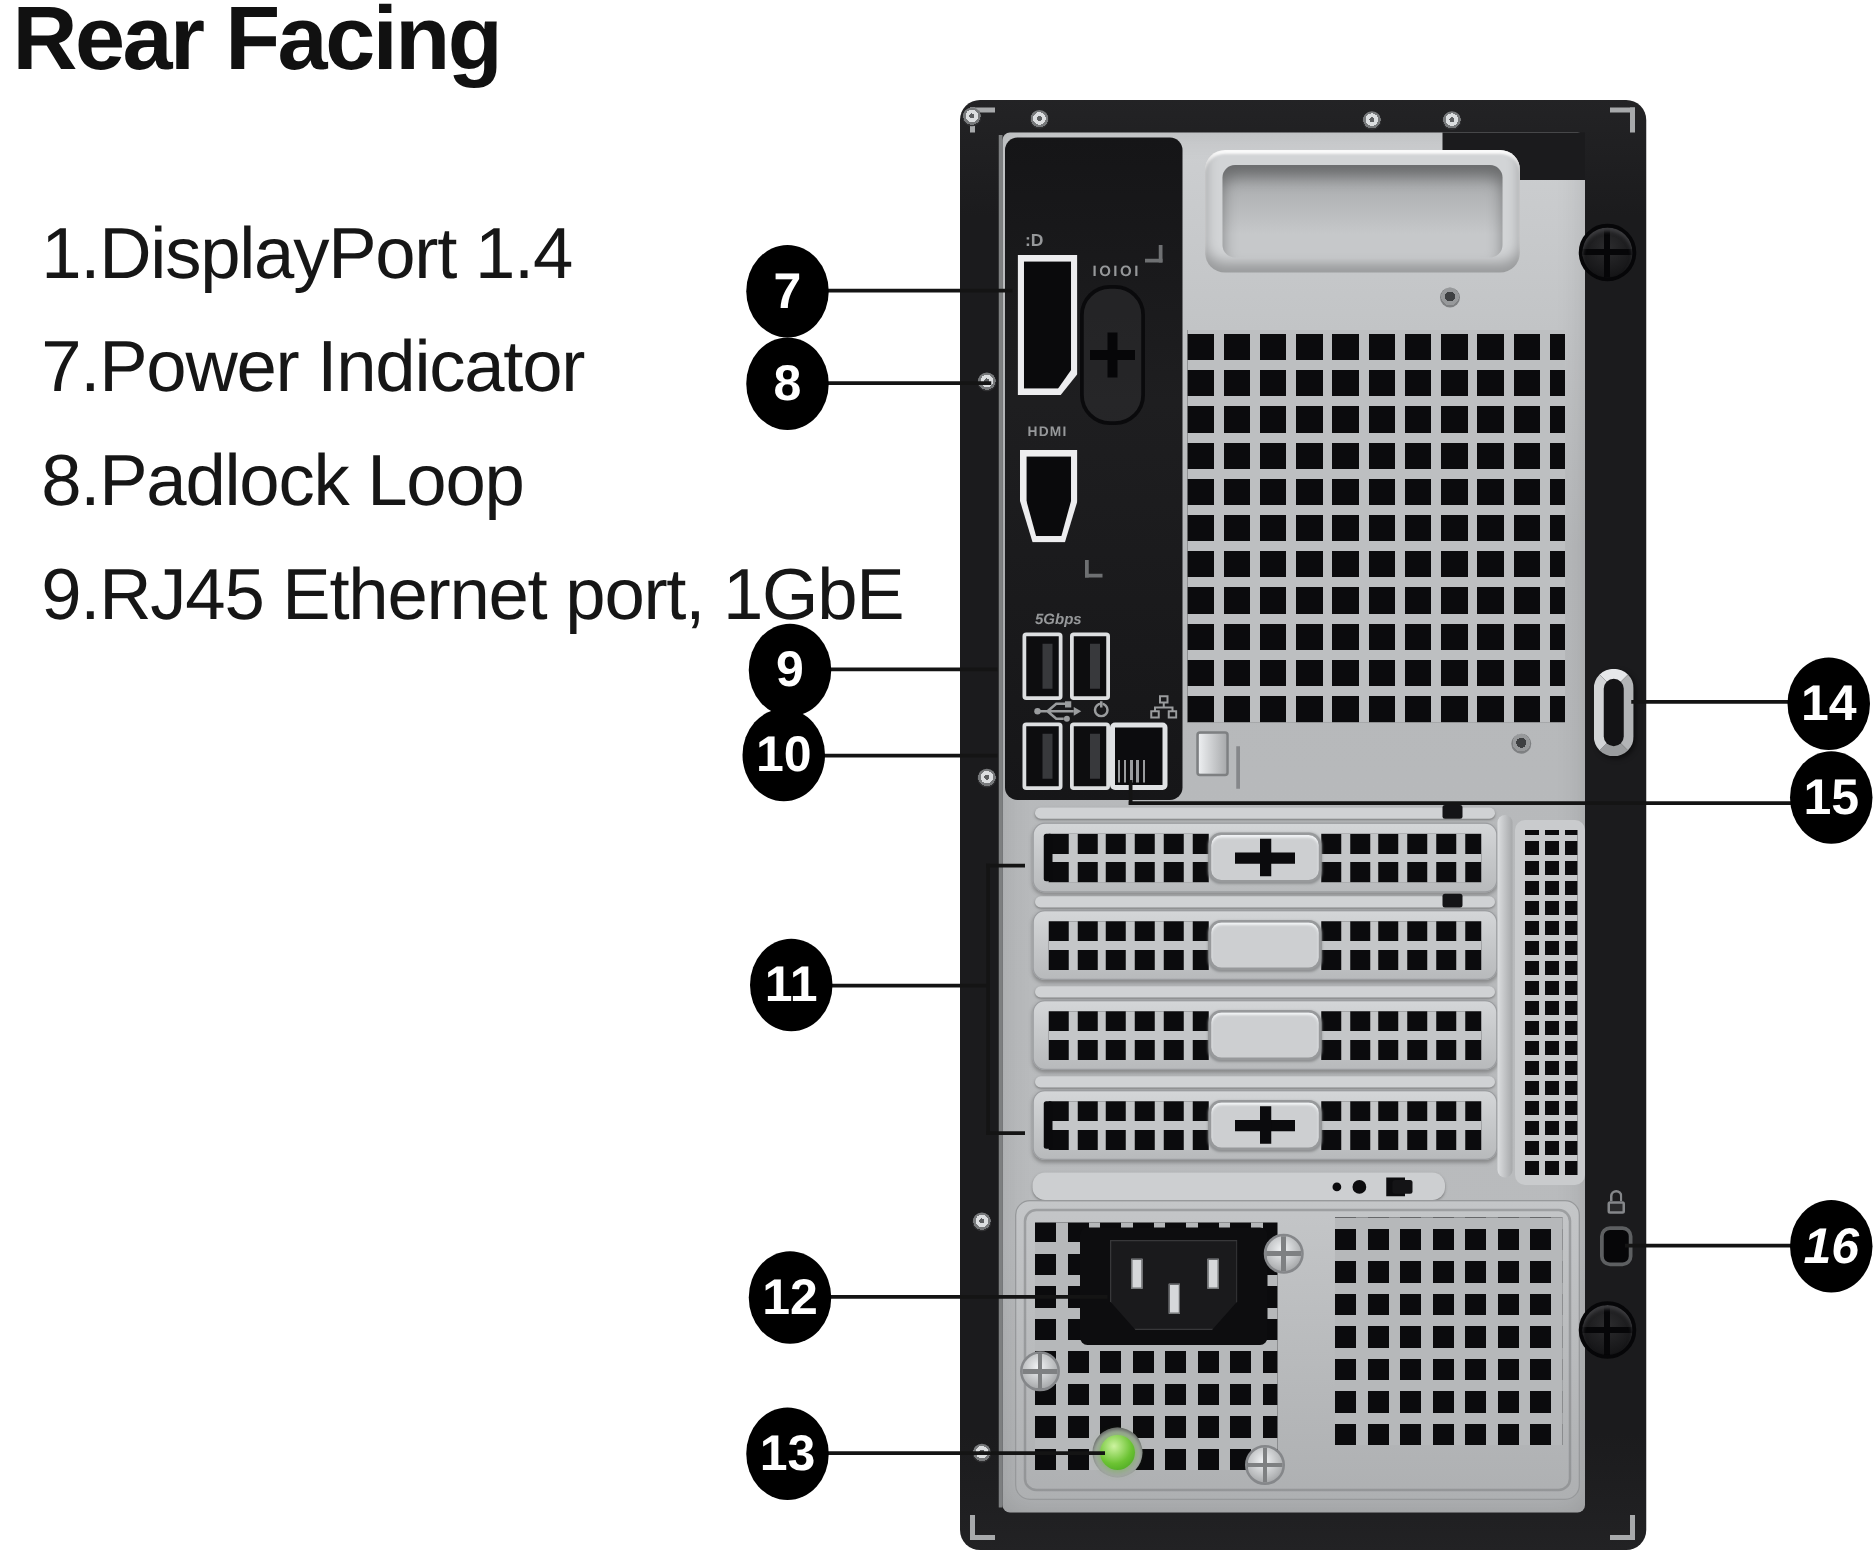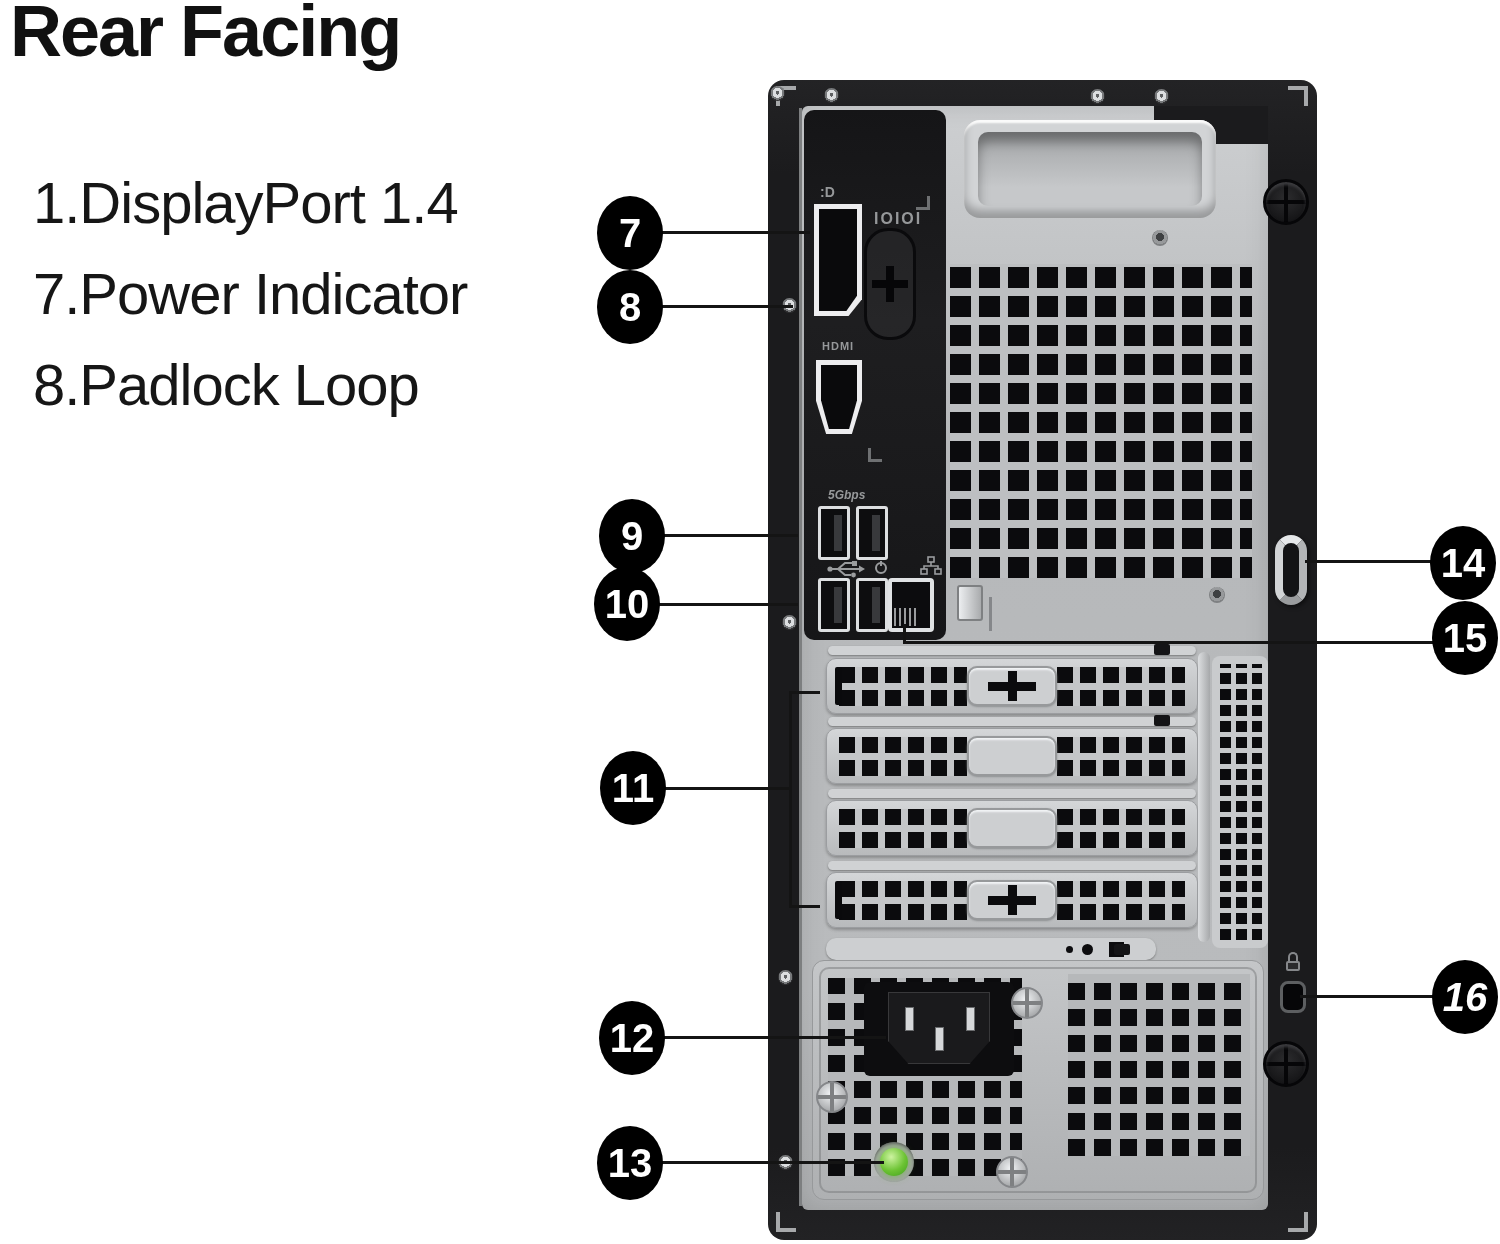--- a/index.html
+++ b/index.html
@@ -168,20 +168,21 @@
 <body>
 
 <div class="stage">
 
   <div class="title">Rear Facing</div>
 
   <div class="legend">
     <div class="legend-item">1.DisplayPort 1.4</div>
     <div class="legend-item">7.Power Indicator</div>
     <div class="legend-item">8.Padlock Loop</div>
+    <div class="legend-item">9.RJ45 Ethernet port, 1GbE</div>
   </div>
 
   <div class="tower">
     <div class="gray-panel"></div>
     <div class="edge-hl"></div>
     <div class="tr-block"></div>
 
     <div class="cbr tl" style="left:8px; top:6px;"></div>
     <div class="cbr tr" style="left:520px; top:6px;"></div>
     <div class="cbr bl" style="left:8px; top:1132px;"></div>
@@ -209,21 +210,21 @@
       <div class="io-label" style="left:16px; top:74px; font-size:14px;">:D</div>
       <div class="port-shell dp-shape" style="left:10px; top:94px; width:48px; height:112px;">
         <div class="port-in dp-shape"></div>
       </div>
 
       <div class="io-label" style="left:18px; top:230px; font-size:11px; letter-spacing:1px;">HDMI</div>
       <div class="port-shell hdmi-shape" style="left:12px; top:250px; width:46px; height:74px;">
         <div class="port-in hdmi-shape"></div>
       </div>
 
-      <div class="io-label" style="left:70px; top:100px; font-size:16px; letter-spacing:2px;">IOIOI</div>
+      <div class="io-label" style="left:70px; top:100px; font-size:12px; letter-spacing:2px;">IOIOI</div>
       <div class="serial-ko">
         <span class="plus-h"></span>
         <span class="plus-v"></span>
       </div>
       <div class="lmark" style="left:112px; top:86px; border-right:3px solid #6e7072; border-bottom:3px solid #6e7072;"></div>
       <div class="lmark" style="left:64px; top:338px; border-left:3px solid #6e7072; border-bottom:3px solid #6e7072;"></div>
 
       <div class="io-label" style="left:24px; top:378px; font-size:12px; font-style:italic;">5Gbps</div>
       <div class="usb-port" style="left:14px; top:396px;">
           <i></i>

